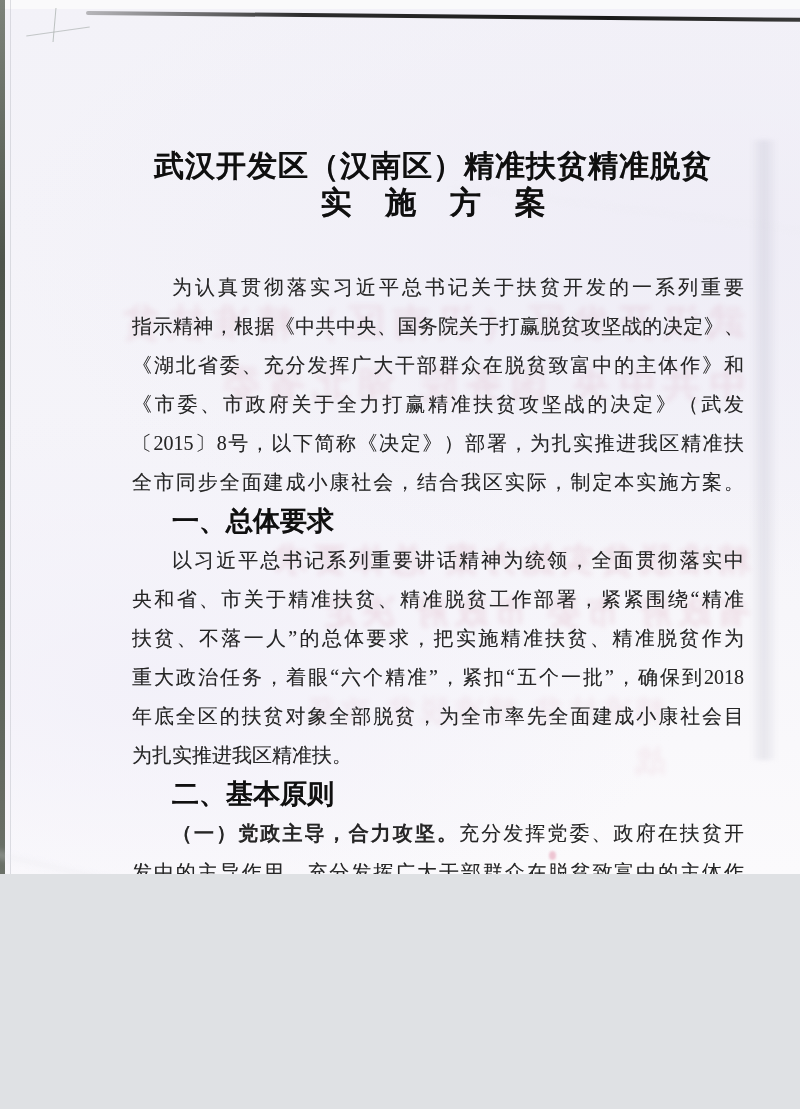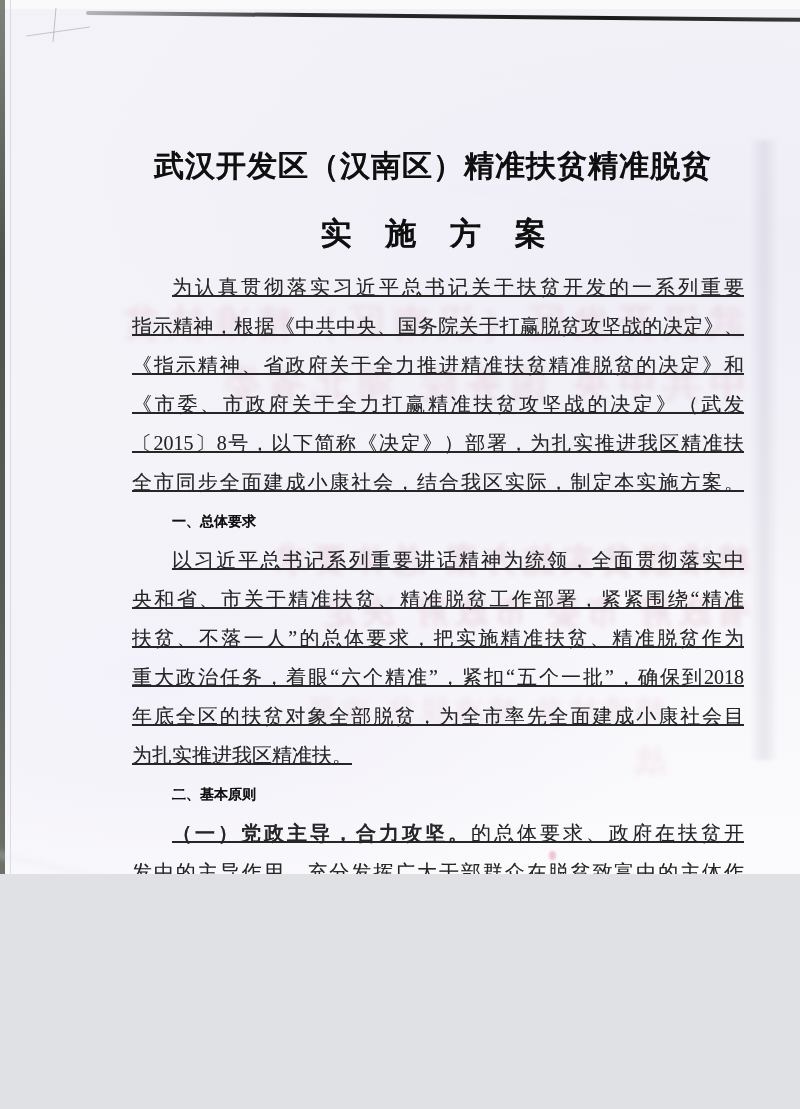--- a/index.html
+++ b/index.html
@@ -38,28 +38,28 @@
   .b1{top:292px;left:92px;width:652px;font-size:37px;line-height:62px;letter-spacing:8px;opacity:.13;}
   .b2{top:534px;left:255px;width:495px;font-size:33px;line-height:52px;letter-spacing:6px;opacity:.16;}
   .b3{top:686px;left:295px;width:370px;font-size:30px;line-height:50px;letter-spacing:4px;opacity:.09;}
   .pinkdot{left:549px;top:851px;width:7px;height:9px;border-radius:50%;
     background:#e39ab0;opacity:.55;filter:blur(1px);}
   
   .doc{position:absolute;inset:0;color:#242424;}
   .title{position:absolute;left:125px;width:616px;text-align:center;color:#0f0f0f;
     font-weight:700;text-shadow:0 0 .6px rgba(20,20,20,.45);}
   .t1{top:146px;font-size:30px;letter-spacing:1px;}
-  .t2{top:213px;font-size:31px;letter-spacing:13px;padding-left:13px;box-sizing:border-box;}
+  .t2{top:182px;font-size:31px;letter-spacing:13px;padding-left:13px;box-sizing:border-box;}
   .bodytext{position:absolute;top:268px;left:132px;width:612px;font-size:20px;
     color:#262626;text-shadow:0 0 .5px rgba(40,40,40,.35);}
   .bl{height:39px;line-height:39px;text-align:justify;text-justify:inter-character;
-    overflow:visible;white-space:nowrap0;text-decoration:underline;}
+    overflow:visible;white-space:nowrap0;}
   .just{text-align-last:justify;}
   .indent{text-indent:40px;}
-  .heading{height:39px;line-height:39px;padding-left:40px;font-weight:700;font-size:14px;
+  .heading{height:39px;line-height:39px;padding-left:40px;font-weight:700;font-size:27px;
     color:#101010;font-family:"Liberation Sans","DejaVu Sans",sans-serif;
     text-shadow:0 0 .5px rgba(0,0,0,.5);}
   .lead{font-weight:700;}
   .pagenum{position:absolute;top:1004px;left:128px;font-size:23px;letter-spacing:3px;color:#3a3a3a;}
 </style>
 </head>
 <body>
 
 <div id="stage">
 
@@ -90,37 +90,37 @@
     <div>精准扶贫 精准脱贫 攻坚战</div>
   </div>
 
   <div class="doc">
     <div class="title t1">武汉开发区（汉南区）精准扶贫精准脱贫</div>
     <div class="title t2">实 施 方 案</div>
 
     <div class="bodytext">
       <div class="bl just indent">为认真贯彻落实习近平总书记关于扶贫开发的一系列重要</div>
       <div class="bl just">指示精神，根据《中共中央、国务院关于打赢脱贫攻坚战的决定》、</div>
-      <div class="bl just">《指示精神、省政府关于全力推进精准扶贫精准脱贫的决定》和</div>
+      <div class="bl just">《湖北省委、充分发挥广大干部群众在脱贫致富中的主体作》和</div>
       <div class="bl just">《市委、市政府关于全力打赢精准扶贫攻坚战的决定》（武发</div>
       <div class="bl just">〔2015〕8号，以下简称《决定》）部署，为扎实推进我区精准扶</div>
       <div class="bl just">全市同步全面建成小康社会，结合我区实际，制定本实施方案。</div>
 
       <div class="heading">一、总体要求</div>
 
       <div class="bl just indent">以习近平总书记系列重要讲话精神为统领，全面贯彻落实中</div>
       <div class="bl just">央和省、市关于精准扶贫、精准脱贫工作部署，紧紧围绕“精准</div>
       <div class="bl just">扶贫、不落一人”的总体要求，把实施精准扶贫、精准脱贫作为</div>
       <div class="bl just">重大政治任务，着眼“六个精准”，紧扣“五个一批”，确保到2018</div>
       <div class="bl just">年底全区的扶贫对象全部脱贫，为全市率先全面建成小康社会目</div>
       <div class="bl">为扎实推进我区精准扶。</div>
 
       <div class="heading">二、基本原则</div>
 
       <div class="bl just indent">
-        <span class="lead">（一）党政主导，合力攻坚。</span><span>的总体要求、政府在扶贫开</span>
+        <span class="lead">（一）党政主导，合力攻坚。</span><span>充分发挥党委、政府在扶贫开</span>
       </div>
       <div class="bl just">发中的主导作用，充分发挥广大干部群众在脱贫致富中的主体作</div>
     </div>
 
     <div class="pagenum">— 2 —</div>
   </div>
 </div>
 
 </body></html>

